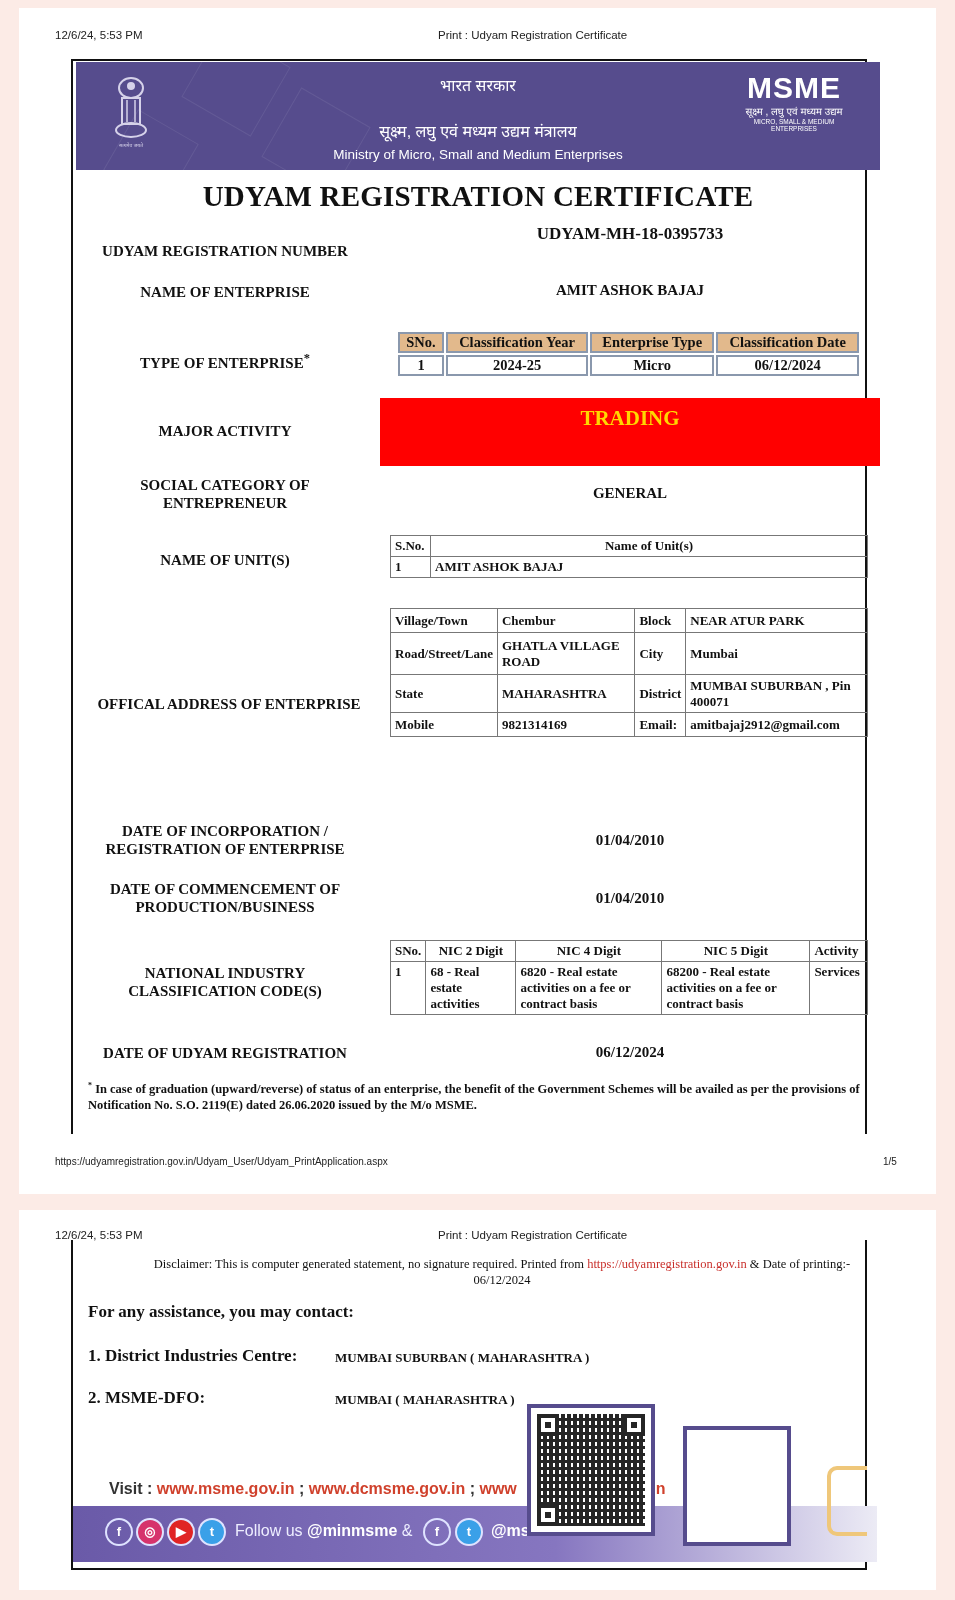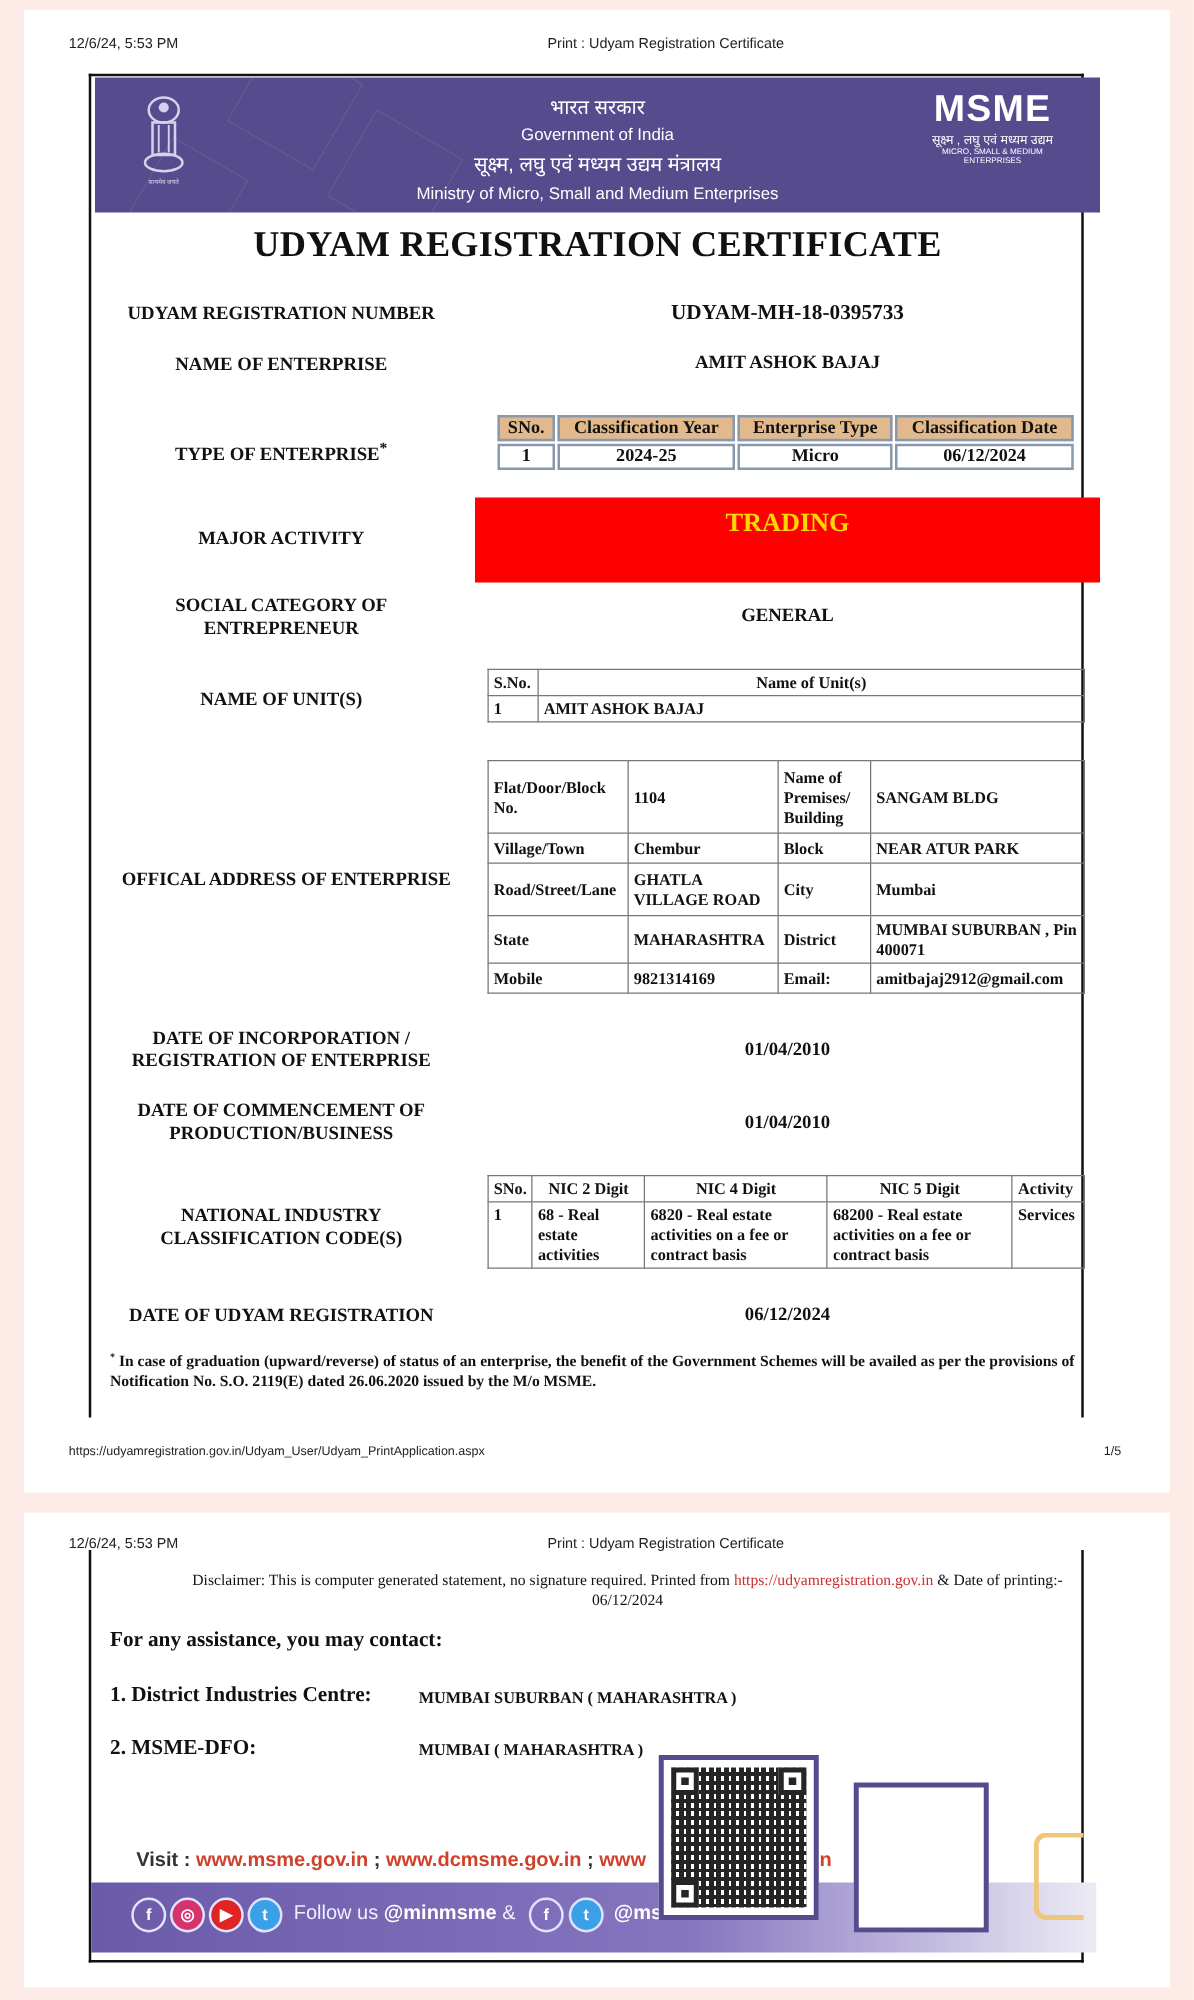--- a/index.html
+++ b/index.html
@@ -76,34 +76,33 @@
   <svg class="emblem" viewBox="0 0 42 76">
     <ellipse cx="21" cy="14" rx="12" ry="10" fill="none" stroke="#d6d2ea" stroke-width="2"></ellipse>
     <circle cx="21" cy="12" r="4" fill="#d6d2ea"></circle>
     <rect x="12" y="24" width="18" height="26" fill="none" stroke="#d6d2ea" stroke-width="2"></rect>
     <line x1="17" y1="26" x2="17" y2="48" stroke="#d6d2ea" stroke-width="1.5"></line>
     <line x1="25" y1="26" x2="25" y2="48" stroke="#d6d2ea" stroke-width="1.5"></line>
     <ellipse cx="21" cy="56" rx="15" ry="7" fill="none" stroke="#d6d2ea" stroke-width="2"></ellipse>
     <text x="21" y="73" font-size="5" fill="#d6d2ea" text-anchor="middle">सत्यमेव जयते</text>
   </svg>
   <div class="l1">भारत सरकार</div>
-  <div class="l2">Government of India</div>
   <div class="l3">सूक्ष्म, लघु एवं मध्यम उद्यम मंत्रालय</div>
   <div class="l4">Ministry of Micro, Small and Medium Enterprises</div>
   <div class="msme-logo">
     <div class="big">MSME</div>
     <div class="hi">सूक्ष्म , लघु एवं मध्यम उद्यम</div>
     <div class="en">MICRO, SMALL &amp; MEDIUM ENTERPRISES</div>
   </div>
 </div>
 
 <div class="title">UDYAM REGISTRATION CERTIFICATE</div>
 
 <div class="lbl" style="left:90px; top:242px; width:270px;">UDYAM REGISTRATION NUMBER</div>
-<div class="val" style="left:480px; top:240px; width:300px; font-size:17px;">UDYAM-MH-18-0395733</div>
+<div class="val" style="left:480px; top:224px; width:300px; font-size:17px;">UDYAM-MH-18-0395733</div>
 
 <div class="lbl" style="left:90px; top:283px; width:270px;">NAME OF ENTERPRISE</div>
 <div class="val" style="left:480px; top:282px; width:300px;">AMIT ASHOK BAJAJ</div>
 
 <div class="lbl" style="left:90px; top:349px; width:270px;">
   <span>TYPE OF ENTERPRISE</span><sup>*</sup>
 </div>
 <table class="cls-table" style="left:396px; top:330px; width:465px;">
   <tbody>
       <tr class="head">
@@ -142,26 +141,20 @@
   <tr>
     <td>1</td>
     <td>AMIT ASHOK BAJAJ</td>
   </tr>
 </tbody>
   </table>
 
 <div class="lbl" style="left:84px; top:695px; width:290px;">OFFICAL ADDRESS OF ENTERPRISE</div>
 <table class="grid" style="left:390px; top:608px; width:478px;">
   <tbody>
-      <tr style="height:58px;">
-    <td style="width:112px;">Flat/Door/Block No.</td>
-    <td style="width:120px;">1104</td>
-    <td style="width:74px;">Name of Premises/ Building</td>
-    <td>SANGAM BLDG</td>
-  </tr>
   <tr style="height:24px;">
     <td>Village/Town</td>
     <td>Chembur</td>
     <td>Block</td>
     <td>NEAR ATUR PARK</td>
   </tr>
   <tr style="height:42px;">
     <td>Road/Street/Lane</td>
     <td>GHATLA VILLAGE ROAD</td>
     <td>City</td>

